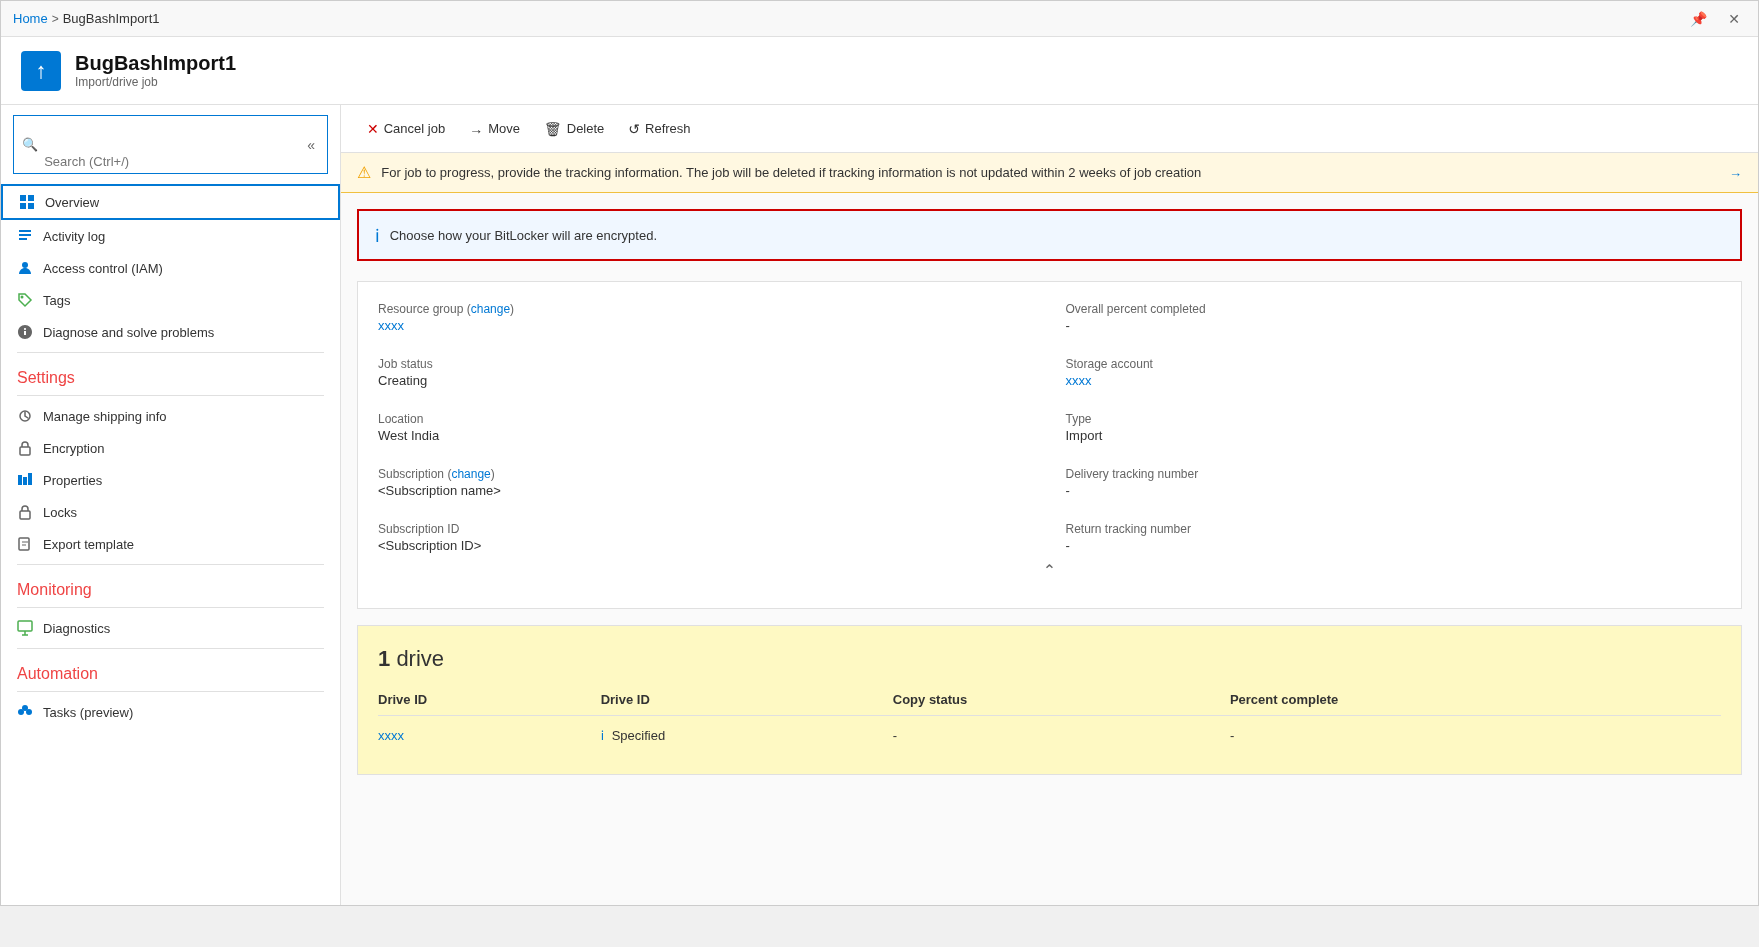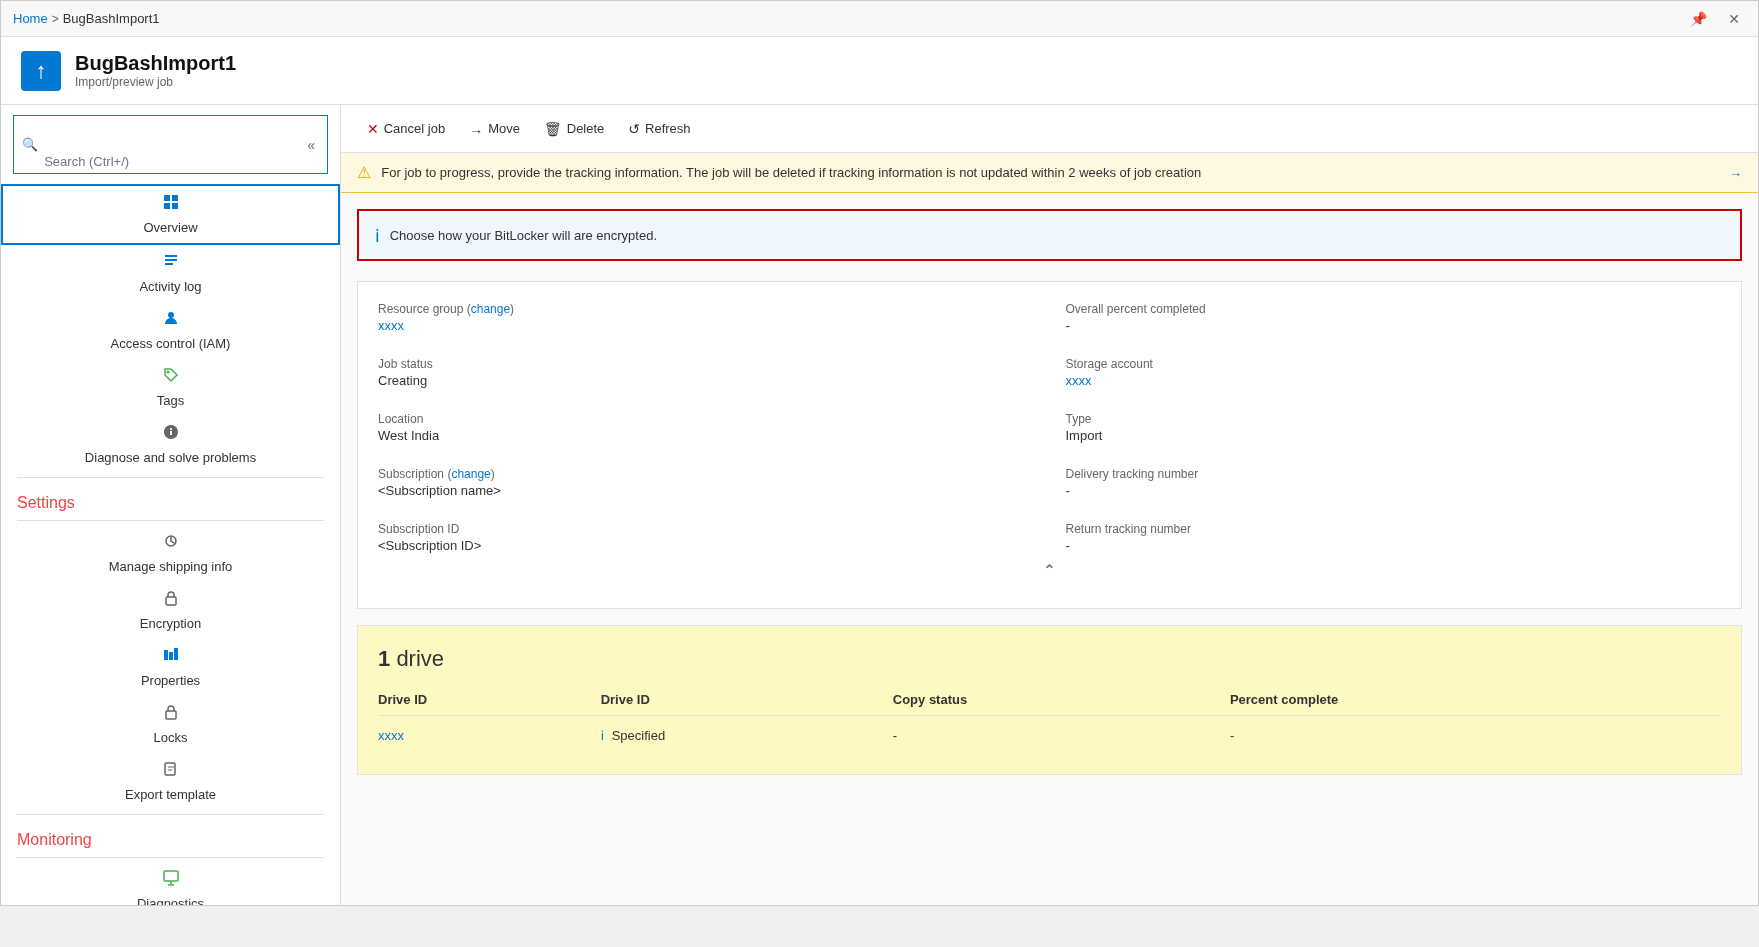--- a/index.html
+++ b/index.html
@@ -22,21 +22,21 @@
     .resource-subtitle { font-size: 12px; color: #666; }
 
     
     .main-layout { display: flex; flex: 1; overflow: hidden; }
 
     
     .sidebar { width: 340px; flex-shrink: 0; background: #fff; border-right: 1px solid #e0e0e0; display: flex; flex-direction: column; overflow-y: auto; }
     .search-box { margin: 10px 12px; display: flex; align-items: center; border: 1px solid #0078d4; padding: 4px 8px; gap: 6px; background: #fff; }
     .search-box input { border: none; outline: none; font-size: 13px; flex: 1; margin-top: 34px; }
     .collapse-btn { margin-left: auto; cursor: pointer; color: #666; font-size: 14px; padding: 2px 4px; }
-    .sidebar-item { display: flex; align-items: center; gap: 10px; padding: 8px 16px; cursor: pointer; font-size: 13px; color: #333; flex-direction: column; }
+    .sidebar-item { display: flex; align-items: center; gap: 10px; padding: 8px 16px; cursor: pointer; font-size: 13px; color: #333; }
     .sidebar-item.active { background: #fff; border: 2px solid #0078d4; }
     .sidebar-icon { width: 16px; height: 16px; flex-shrink: 0; display: flex; align-items: center; justify-content: center; }
     .section-label { font-size: 16px; font-weight: 400; color: #ef4444; padding: 12px 16px 4px; }
     .divider { border: none; border-top: 1px solid #e0e0e0; margin: 4px 16px; }
 
     
     .content { flex: 1; display: flex; flex-direction: column; overflow: hidden; background: #fafafa; }
 
     
     .toolbar { height: 48px; background: #fff; border-bottom: 1px solid #e0e0e0; display: flex; align-items: center; padding: 0 16px; gap: 4px; }
@@ -94,21 +94,21 @@
       <button class="close-btn">✕</button>
     </div>
   </div>
 
   <div class="resource-header">
     <div class="resource-icon">
       <span style="font-size:22px;font-weight:bold;">↑</span>
     </div>
     <div>
       <div class="resource-title">BugBashImport1</div>
-      <div class="resource-subtitle">Import/preview job</div>
+      <div class="resource-subtitle">Import/drive job</div>
     </div>
   </div>
 
   <div class="main-layout">
 
     <div class="sidebar">
       <div class="search-box">
         <span style="color:#666;font-size:13px;">🔍</span>
         <input type="text" style="font-size: 13px; border: none; outline: none; width: 100%;" placeholder="Search (Ctrl+/)">
         <span class="collapse-btn">«</span>

